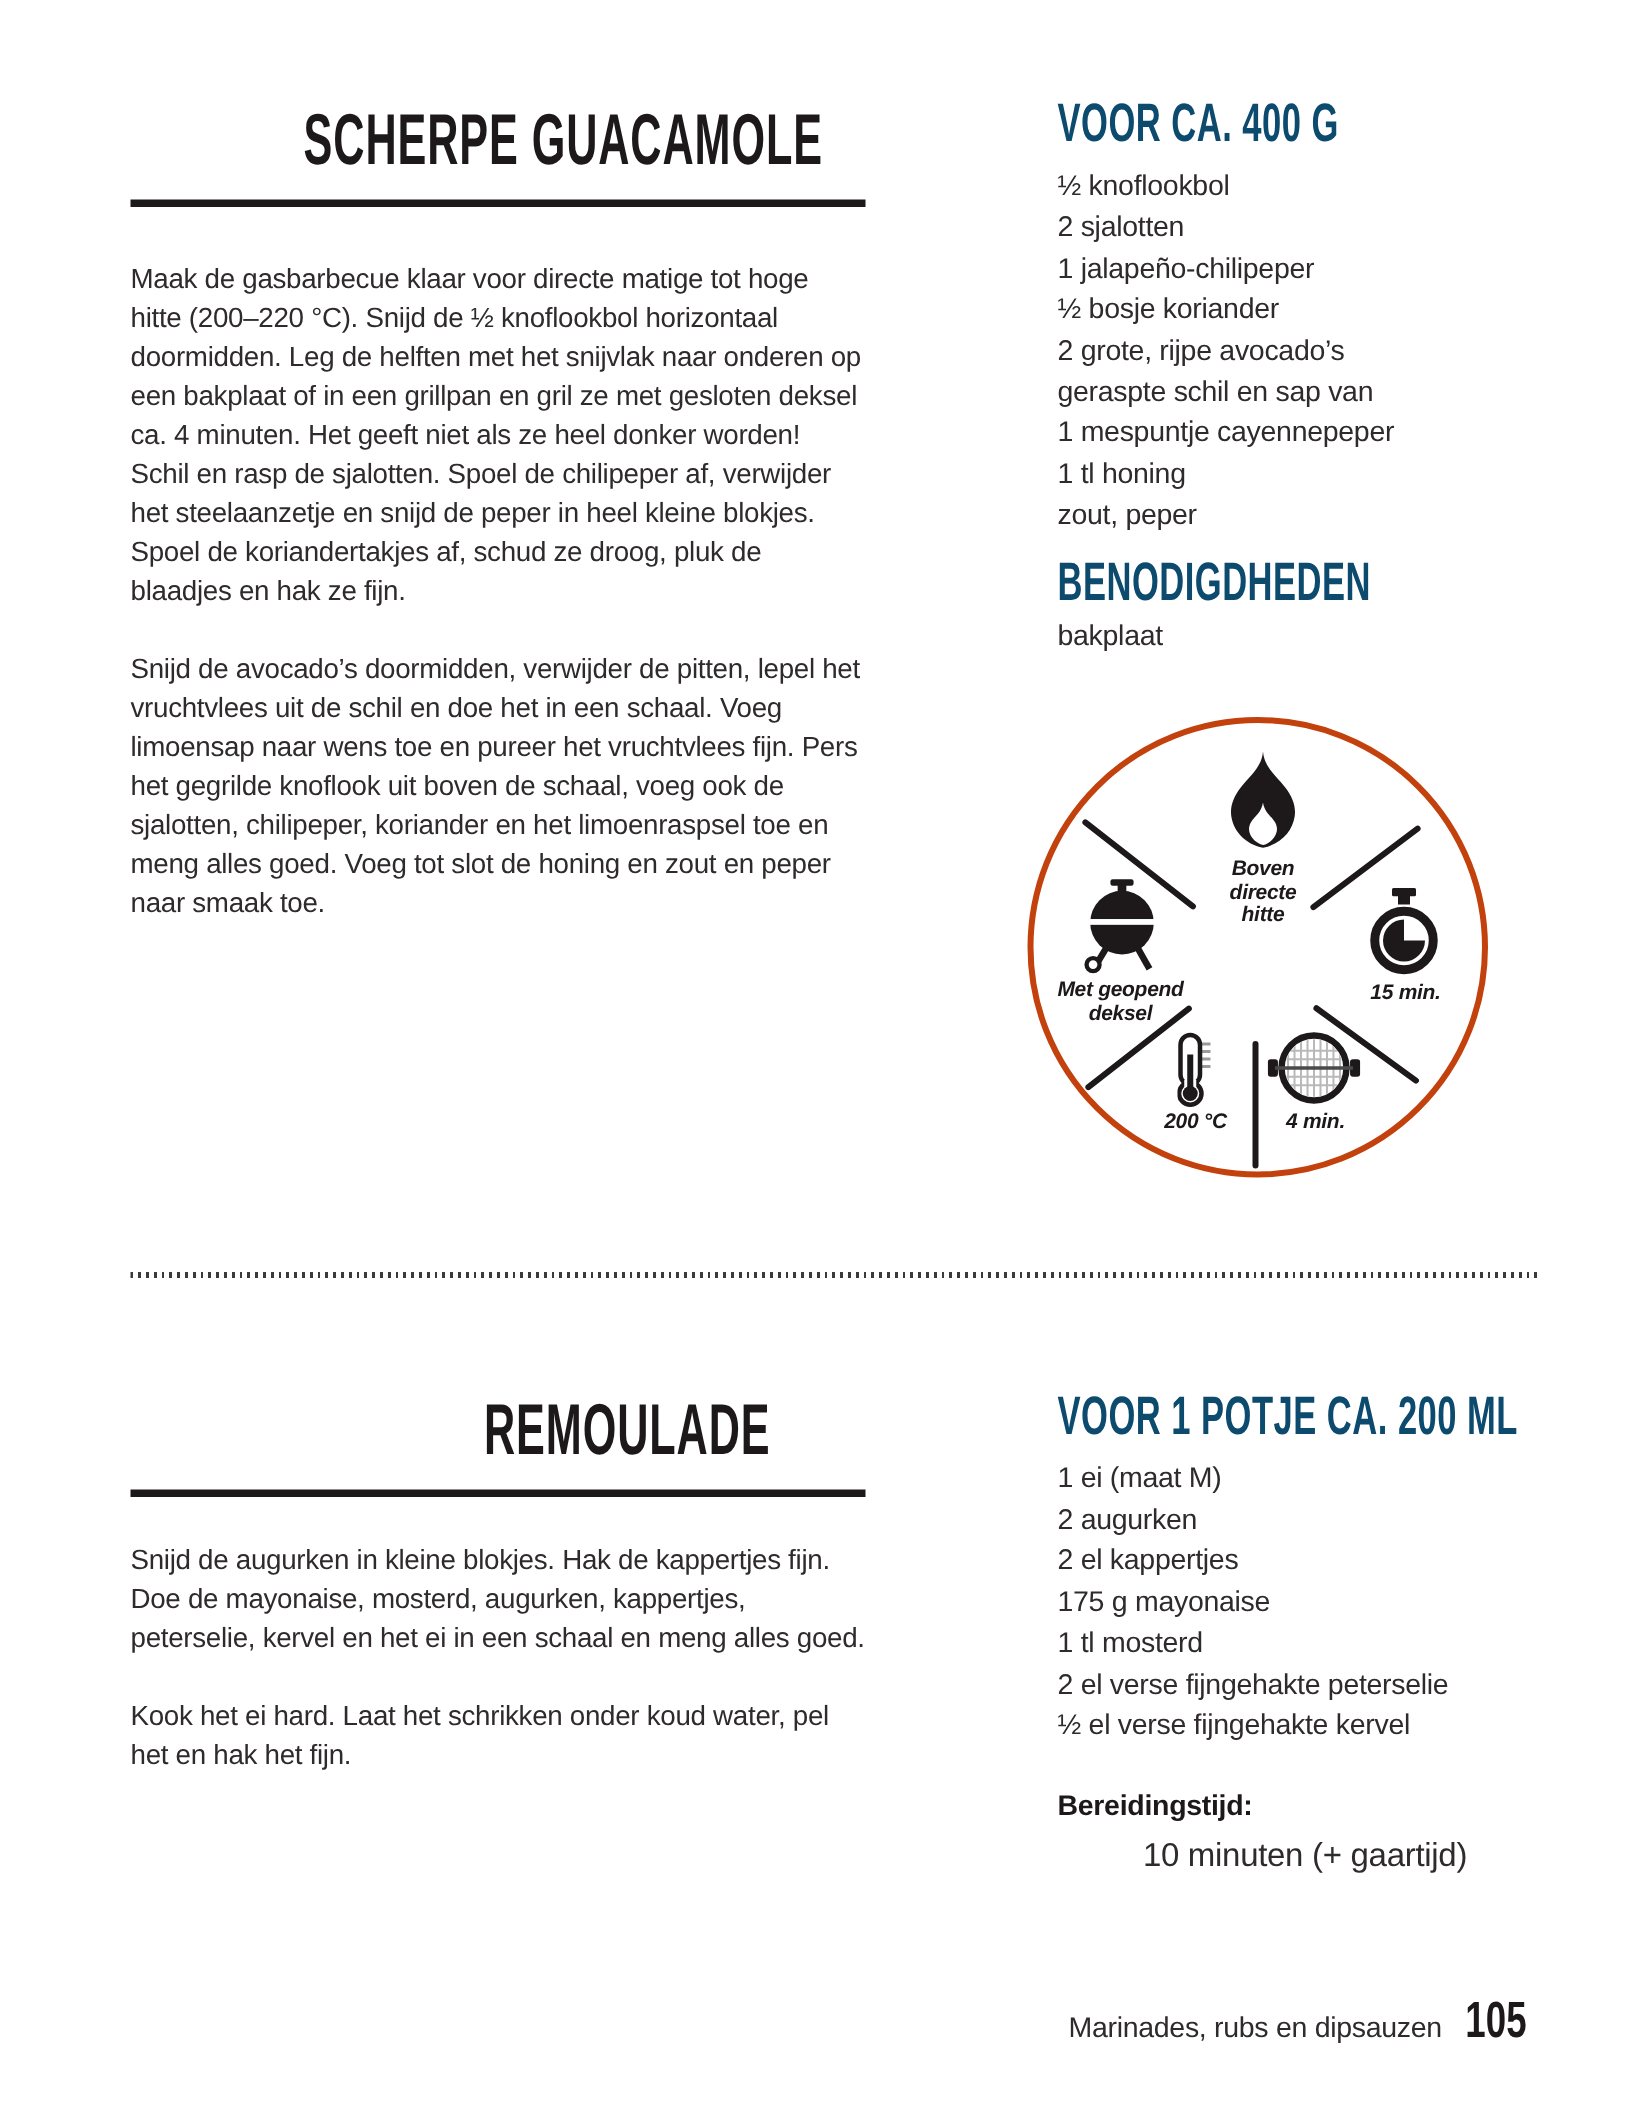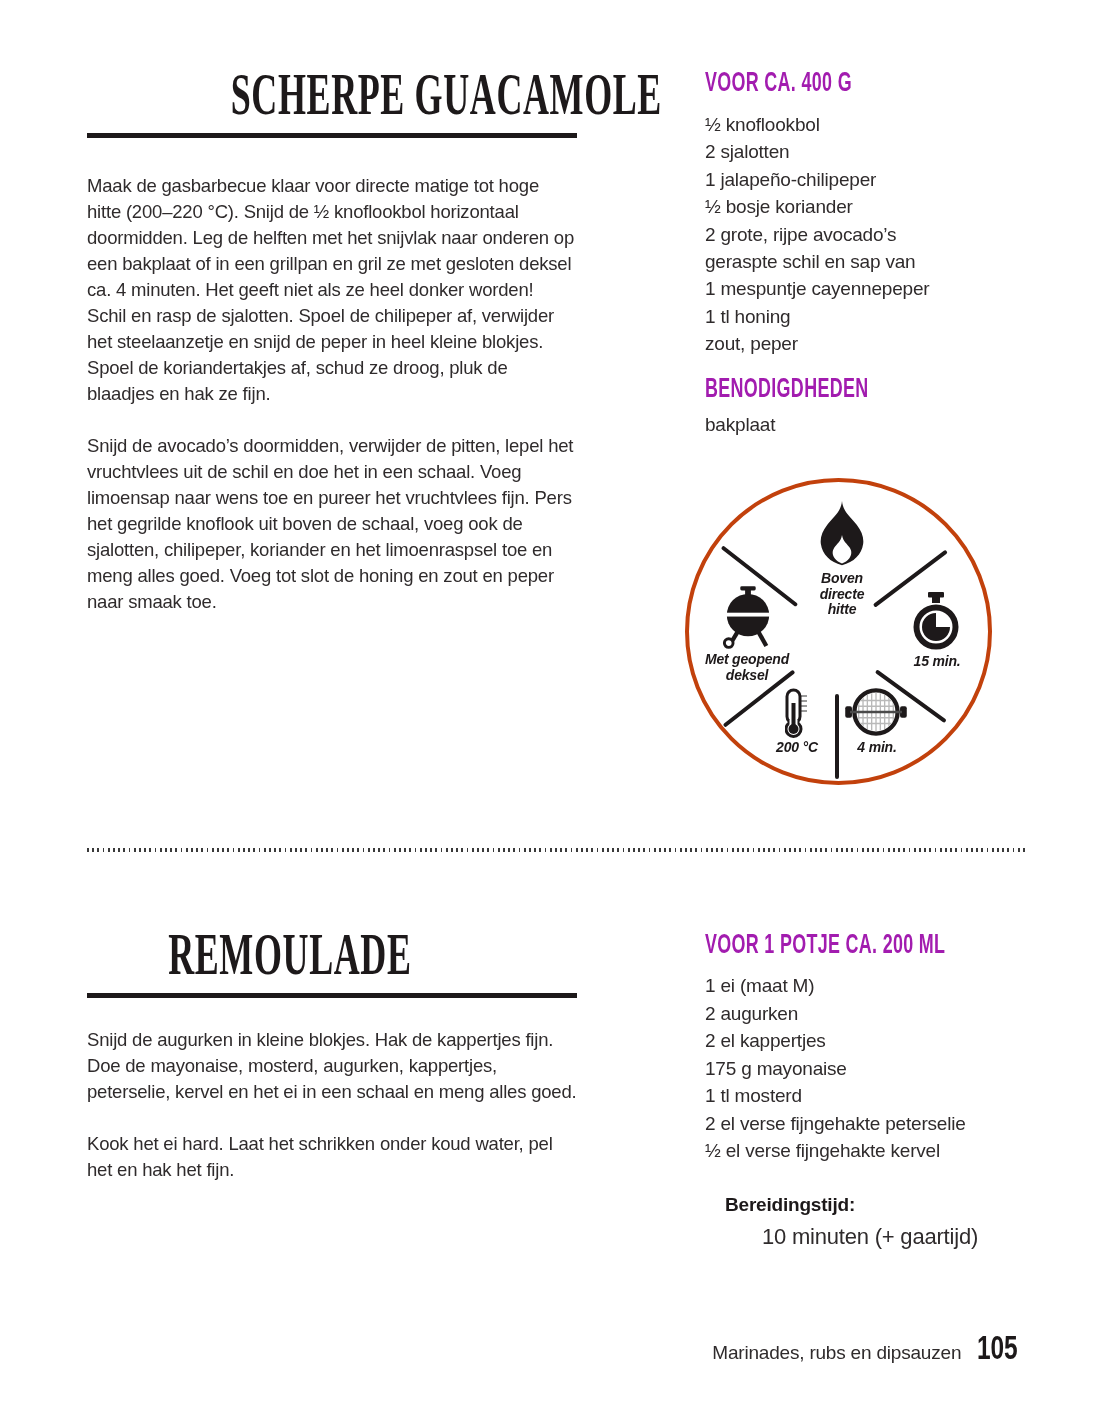--- a/index.html
+++ b/index.html
@@ -1,42 +1,42 @@
 <!DOCTYPE html>
 <html><head>
 <meta charset="utf-8">
 <style>
   html,body{margin:0;padding:0;background:#ffffff;}
   .page{
     position:relative;width:1098px;height:1416px;background:#ffffff;overflow:hidden;
     font-family:"Liberation Sans","DejaVu Sans",sans-serif;color:#2f2b2c;
   }
   
-  .big-title{position:relative;text-align:left;font-weight:800;font-size:60px;line-height:60px;
-    color:#1d191a;white-space:nowrap;font-family:Liberation Serif, serif;}
+  .big-title{position:relative;text-align:right;font-weight:800;font-size:48px;line-height:60px;
+    color:#1d191a;white-space:nowrap;}
   .big-title .squeeze{display:inline-block;transform:scaleX(.60);transform-origin:50% 50%;letter-spacing:1px;}
   .rule{height:5px;background:#1d191a;margin-top:9px;}
-  .col-heading{font-weight:800;font-size:28px;line-height:32px;color:#a21caf;white-space:nowrap;}
+  .col-heading{font-weight:800;font-size:36px;line-height:32px;color:#0c4a6e;white-space:nowrap;}
   .col-heading .squeeze{display:inline-block;transform:scaleX(.64);transform-origin:0 50%;letter-spacing:.5px;}
   
   .para{font-size:18.5px;line-height:26px;letter-spacing:-.2px;margin:0 0 26px 0;}
   .ing{font-size:19px;line-height:27.4px;white-space:pre-wrap;letter-spacing:-.2px;}
   .ing-r{line-height:27.5px;}
   
   .leftcol1{position:absolute;left:87px;top:64px;width:490px;}
   .leftcol1 .para:first-of-type{margin-top:35px;}
   .rightcol1{position:absolute;left:705px;top:66px;width:330px;}
   .rightcol1 .ing-list{margin-top:13px;}
   .equip-head{margin-top:14px;}
   .equip-item{font-size:19px;margin-top:10px;letter-spacing:-.2px;}
   .leftcol2{position:absolute;left:87px;top:924px;width:490px;}
   .leftcol2 .para:first-of-type{margin-top:29px;}
   .rightcol2{position:absolute;left:705px;top:928px;width:330px;}
   .rightcol2 .ing-list{margin-top:12px;}
-  .prep-label{font-size:19px;font-weight:700;color:#1d191a;margin-top:29px;letter-spacing:-.2px;margin-left:20px;}
+  .prep-label{font-size:19px;font-weight:700;color:#1d191a;margin-top:29px;letter-spacing:-.2px;}
   .prep-value{font-size:22px;margin-top:8px;letter-spacing:-.2px;text-align:center;}
   
   .dotted{position:absolute;left:87px;top:848px;width:941px;height:4px;
     background:repeating-linear-gradient(90deg,#3a3a3a 0 1.8px,transparent 1.8px 5.2px);}
   
   .wheel{position:absolute;left:685px;top:478px;width:299px;height:299px;border:4px solid #c2410c;border-radius:50%;}
   .ray{position:absolute;height:4px;background:#1d191a;transform-origin:0 50%;border-radius:2px;}
   .ray-v{position:absolute;width:4px;background:#1d191a;border-radius:2px;}
   .seg-icon{position:absolute;}
   .seg-label{position:absolute;font-size:14px;line-height:15.5px;font-style:italic;font-weight:600;

